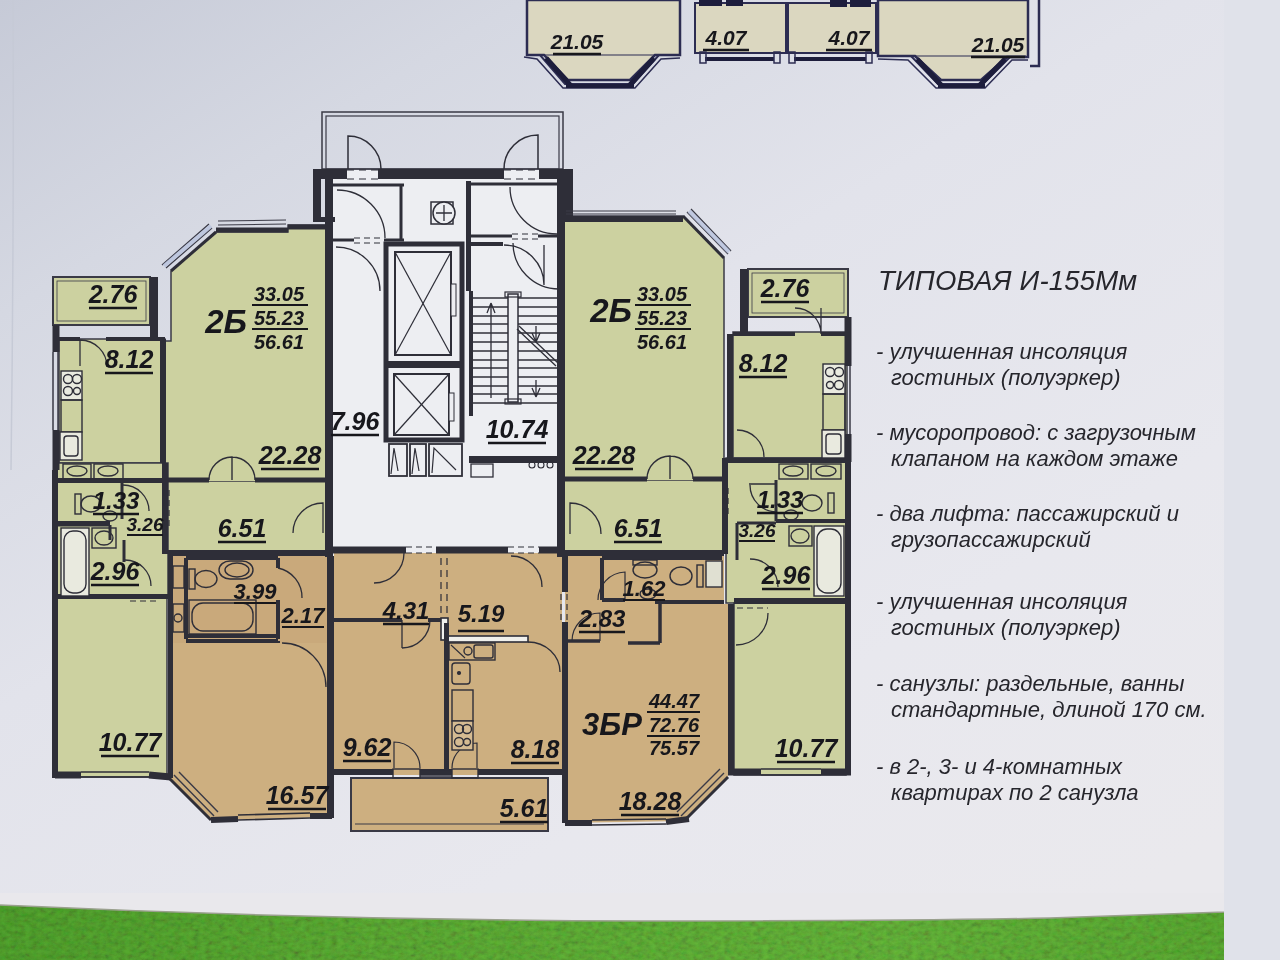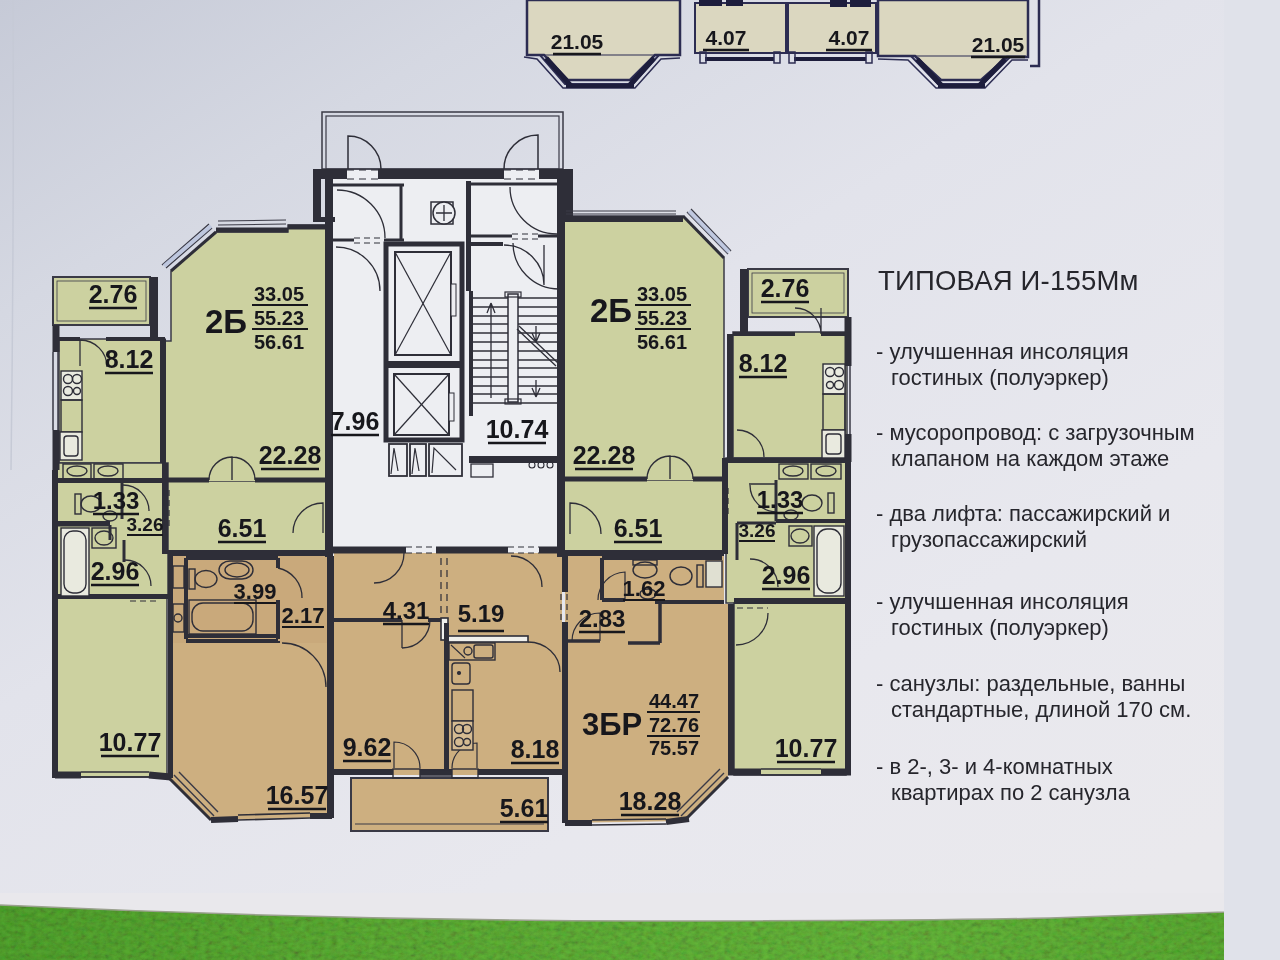--- a/index.html
+++ b/index.html
@@ -1,16 +1,16 @@
 <!DOCTYPE html>
 <html><head>
 <meta charset="utf-8">
 <style>
 html,body{margin:0;padding:0;background:#e0e2ea;}
-#page{position:relative;width:1224px;height:960px;overflow:hidden;font-family:"Liberation Sans",sans-serif;}
+#page{position:relative;width:1224px;height:960px;overflow:hidden;font-family:"Liberation Sans",sans-serif;font-style:italic;}
 svg{display:block;filter:blur(0.3px);}
 </style>
 </head>
 <body>
 <div id="page">
 <svg width="1280" height="960" viewBox="0 0 1280 960">
 <defs>
 <linearGradient id="paper" x1="0" y1="0" x2="0.8" y2="1">
 <stop offset="0" stop-color="#c6cad7"></stop>
 <stop offset="0.2" stop-color="#d5d8e2"></stop>

